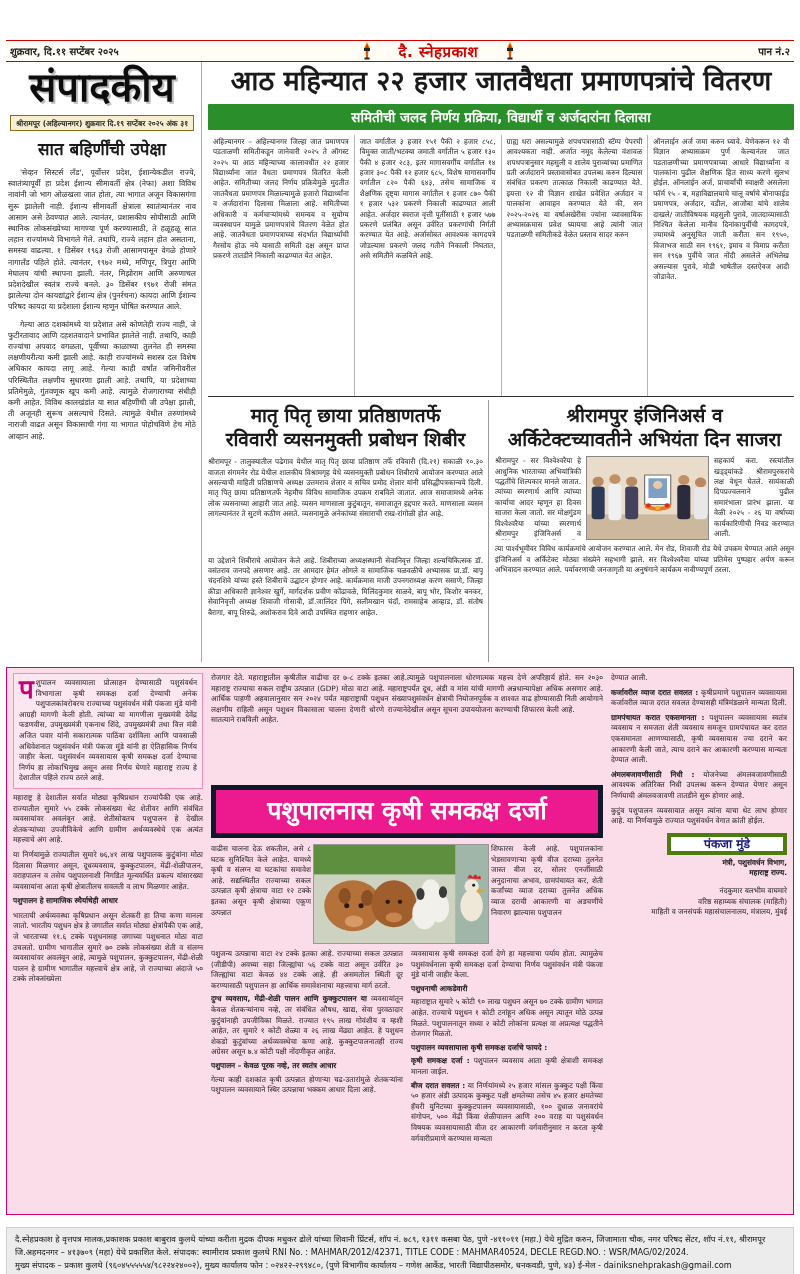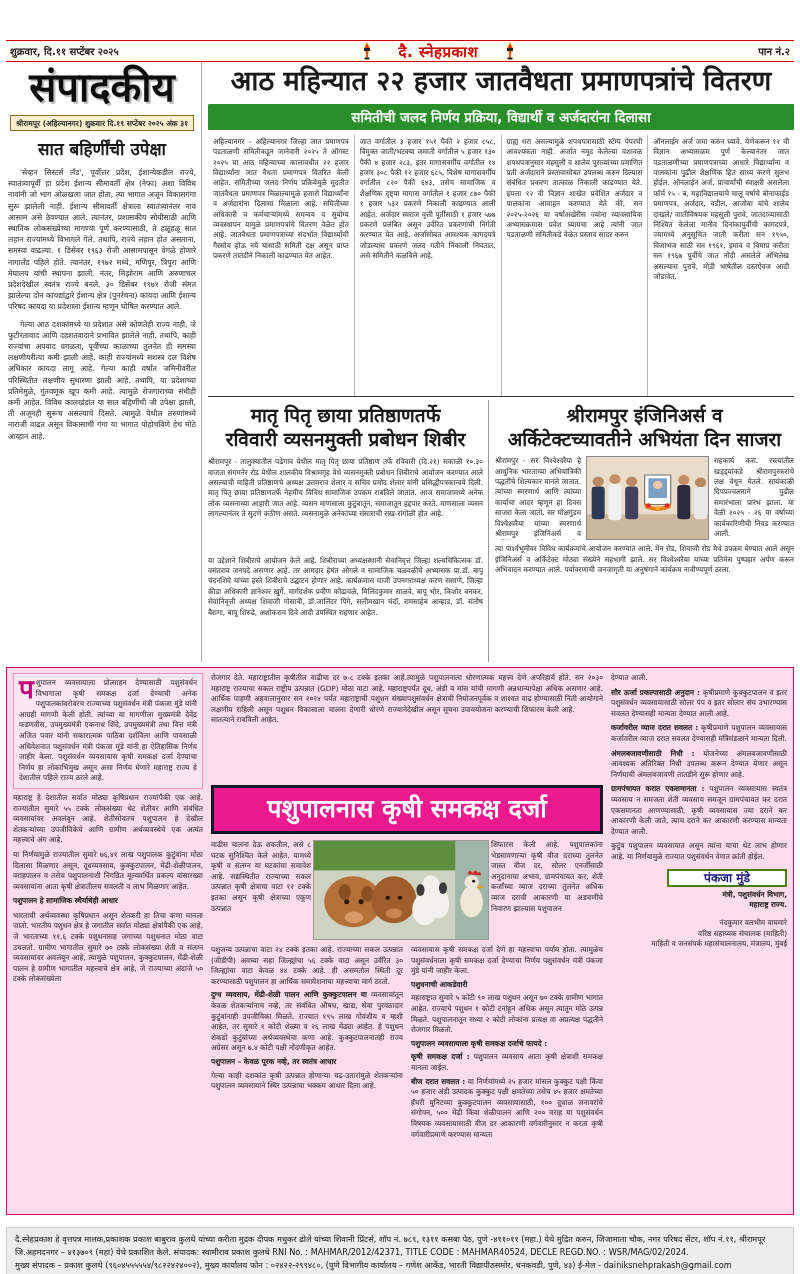--- a/index.html
+++ b/index.html
@@ -53,33 +53,33 @@
   .pink-zone { margin-top:5px; background:#fbdce9; border:1.5px solid #d6006e; padding:5px 6px; height:548px;
     display:flex; gap:8px; }
   .pz-col1 { width:190px; font-size:7.3px; line-height:10.6px; text-align:justify; }
   .pz-col1 .boxed { border:1px solid #ef8fc0; background:#fce6f0; padding:4px 5px; margin-bottom:4px; }
   .dropcap { float:left; font-size:26px; line-height:22px; font-weight:900; color:#c4007a; padding-right:2px; }
   .pz-col1 p { margin-bottom:4px; }
   .pz-h { font-weight:bold; }
   .pz-mid { width:392px; display:flex; flex-direction:column; }
   .pz-mid-top { display:flex; height:108px; overflow:hidden; }
   .pz-mid-top div { flex:1; font-size:7.3px; line-height:10.6px; text-align:justify; }
-  .banner { background:#ec1a8e; border:3px solid #0f172a; text-align:center; color:#fff; padding:6px 4px 7px; margin:4px 0 6px; }
+  .banner { background:#ec1a8e; border:5px solid #0f172a; text-align:center; color:#fff; padding:6px 4px 7px; margin:4px 0 6px; }
   .banner .b1 { font-size:25px; font-weight:900; line-height:1.2; }
   .banner .b2 { font-size:18px; font-weight:bold; margin-top:3px; }
   .photo-row { display:flex; gap:2px; height:100px; overflow:hidden; }
   .photo-row .ptxt { font-size:7.3px; line-height:10.6px; text-align:justify; }
   .ptxt.l { width:100px; } .ptxt.r { width:112px; }
   .cow-photo { flex:1; border:1px solid #999; background:#cfe3c2; }
   .pz-mid-low { display:flex; gap:8px; flex:1; margin-top:5px; overflow:hidden; }
   .pz-mid-low > div { flex:1; font-size:7.3px; line-height:10.6px; text-align:justify; }
   .pz-mid-low p { margin-bottom:3px; }
   .pz-right { flex:1; font-size:7.3px; line-height:10.6px; text-align:justify; }
   .pz-right p { margin-bottom:4px; }
-  .minister-box { width:120px; margin:6px 0 3px auto; border:2px solid #4d7c0f; background:#fff; color:#17177e;
+  .minister-box { width:120px; margin:6px 0 3px auto; border:4px solid #4d7c0f; background:#fff; color:#17177e;
     font-size:12px; font-weight:bold; text-align:center; padding:2px 0; }
   .m-sub { text-align:right; font-size:7.3px; font-weight:bold; line-height:10px; }
   .signoff { text-align:right; font-size:7.3px; line-height:10.5px; margin-top:8px; }
 
   
   .imprint { margin-top:12px; background:#ececec; border:1px solid #cfcfcf; padding:5px 8px; }
   .imprint div { font-size:8.2px; line-height:13px; color:#111; }
 </style>
 </head>
 <body>
@@ -253,28 +253,26 @@
           <p><b>कृषी समकक्ष दर्जा :</b>
              <span>पशुपालन व्यवसाय आता कृषी क्षेत्राशी समकक्ष मानला जाईल.</span></p>
           <p><b>बीज दरात सवलत :</b>
              <span>या निर्णयांमध्ये २५ हजार मांसल कुक्कुट पक्षी किंवा ५० हजार अंडी उत्पादक कुक्कुट पक्षी क्षमतेच्या तसेच ४५ हजार क्षमतेच्या हॅचरी युनिटच्या कुक्कुटपालन व्यवसायासाठी, १०० दुधाळ जनावरांचे संगोपन, ५०० मेंढी किंवा शेळीपालन आणि २०० वराह या पशुसंवर्धन विषयक व्यवसायासाठी वीज दर आकारणी वर्गवारीनुसार न करता कृषी वर्गवारीप्रमाणे करण्यास मान्यता</span></p>
         </div>
       </div>
     </div>
 
     <div class="pz-right">
       <p>देण्यात आली.</p>
-      <p><b>सौर ऊर्जा प्रकल्पासाठी अनुदान :</b>
-         <span>कृषीप्रमाणे कुक्कुटपालन व इतर पशुसंवर्धन व्यवसायासाठी सोलर पंप व इतर सोलार संच उभारण्यास सवलत देण्यासही मान्यता देण्यात आली आहे.</span></p>
       <p><b>कर्जावरील व्याज दरात सवलत :</b>
          <span>कृषीप्रमाणे पशुपालन व्यवसायास कर्जावरील व्याज दरात सवलत देण्यासही मंत्रिमंडळाने मान्यता दिली.</span></p>
+      <p><b>ग्रामपंचायत करात एकसमानता :</b>
+         <span>पशुपालन व्यवसायास स्वतंत्र व्यवसाय न समजता शेती व्यवसाय समजून ग्रामपंचायत कर दरात एकसमानता आणण्यासाठी, कृषी व्यवसायास ज्या दराने कर आकारणी केली जाते, त्याच दराने कर आकारणी करण्यास मान्यता देण्यात आली.</span></p>
       <p><b>अंमलबजावणीसाठी निधी :</b>
          <span>योजनेच्या अंमलबजावणीसाठी आवश्यक अतिरिक्त निधी उपलब्ध करून देण्यात येणार असून निर्णयाची अंमलबजावणी तातडीने सुरू होणार आहे.</span></p>
-      <p><b>ग्रामपंचायत करात एकसमानता :</b>
-         <span>पशुपालन व्यवसायास स्वतंत्र व्यवसाय न समजता शेती व्यवसाय समजून ग्रामपंचायत कर दरात एकसमानता आणण्यासाठी, कृषी व्यवसायास ज्या दराने कर आकारणी केली जाते, त्याच दराने कर आकारणी करण्यास मान्यता देण्यात आली.</span></p>
       <p>कुटुंब पशुपालन व्यवसायात असून त्यांना याचा थेट लाभ होणार आहे. या निर्णयामुळे राज्यात पशुसंवर्धन वेगात क्रांती होईल.</p>
       <div class="minister-box">पंकजा मुंडे</div>
       <div class="m-sub">
         <div>मंत्री, पशुसंवर्धन विभाग,</div>
         <div>महाराष्ट्र राज्य.</div>
       </div>
       <div class="signoff">
         <div>नंदकुमार बलभीम वाघमारे</div>
         <div>वरिष्ठ सहाय्यक संचालक (माहिती)</div>
         <div>माहिती व जनसंपर्क महासंचालनालय, मंत्रालय, मुंबई</div>

